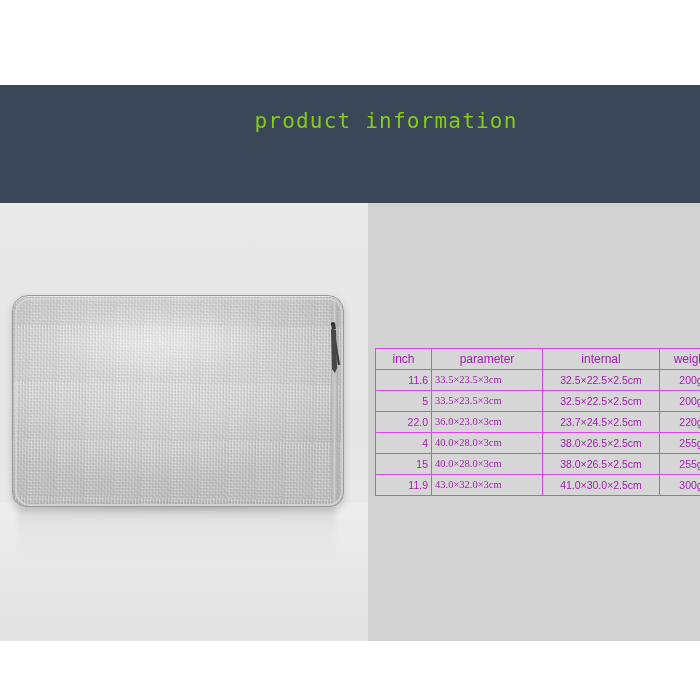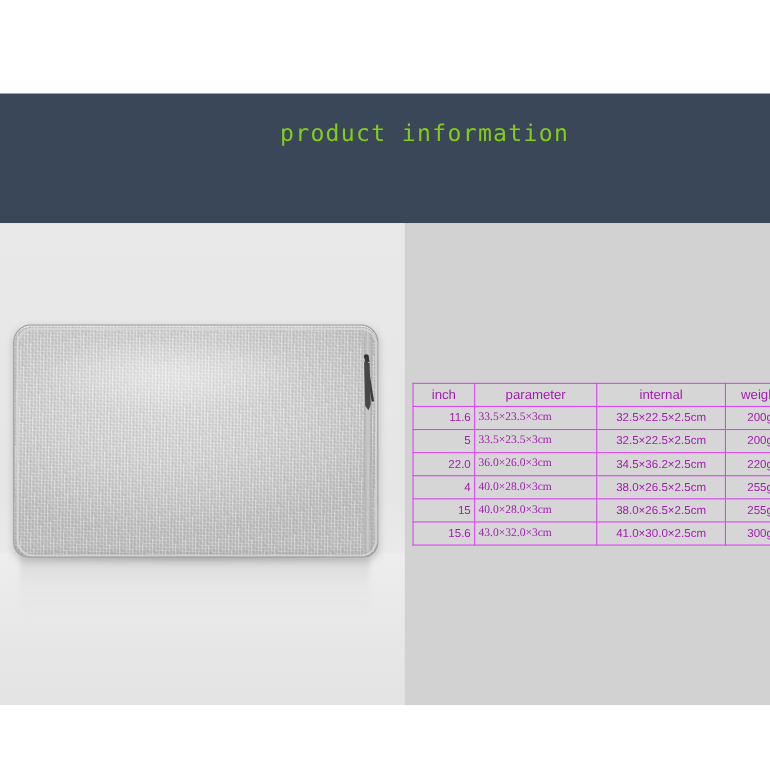--- a/index.html
+++ b/index.html
@@ -296,38 +296,38 @@
             <td class="c-wt">200g</td>
           </tr>
           <tr>
             <td class="c-inch">5</td>
             <td class="c-ext">33.5×23.5×3cm</td>
             <td class="c-int">32.5×22.5×2.5cm</td>
             <td class="c-wt">200g</td>
           </tr>
           <tr>
             <td class="c-inch">22.0</td>
-            <td class="c-ext">36.0×26.0×3cm</td>
-            <td class="c-int">34.5×36.2×2.5cm</td>
+            <td class="c-ext">36.0×23.0×3cm</td>
+            <td class="c-int">23.7×24.5×2.5cm</td>
             <td class="c-wt">220g</td>
           </tr>
           <tr>
             <td class="c-inch">4</td>
             <td class="c-ext">40.0×28.0×3cm</td>
             <td class="c-int">38.0×26.5×2.5cm</td>
             <td class="c-wt">255g</td>
           </tr>
           <tr>
             <td class="c-inch">15</td>
             <td class="c-ext">40.0×28.0×3cm</td>
             <td class="c-int">38.0×26.5×2.5cm</td>
             <td class="c-wt">255g</td>
           </tr>
           <tr>
-            <td class="c-inch">15.6</td>
+            <td class="c-inch">11.9</td>
             <td class="c-ext">43.0×32.0×3cm</td>
             <td class="c-int">41.0×30.0×2.5cm</td>
             <td class="c-wt">300g</td>
           </tr>
         </tbody>
       </table>
     </div>
 
   </div>
 </div>

